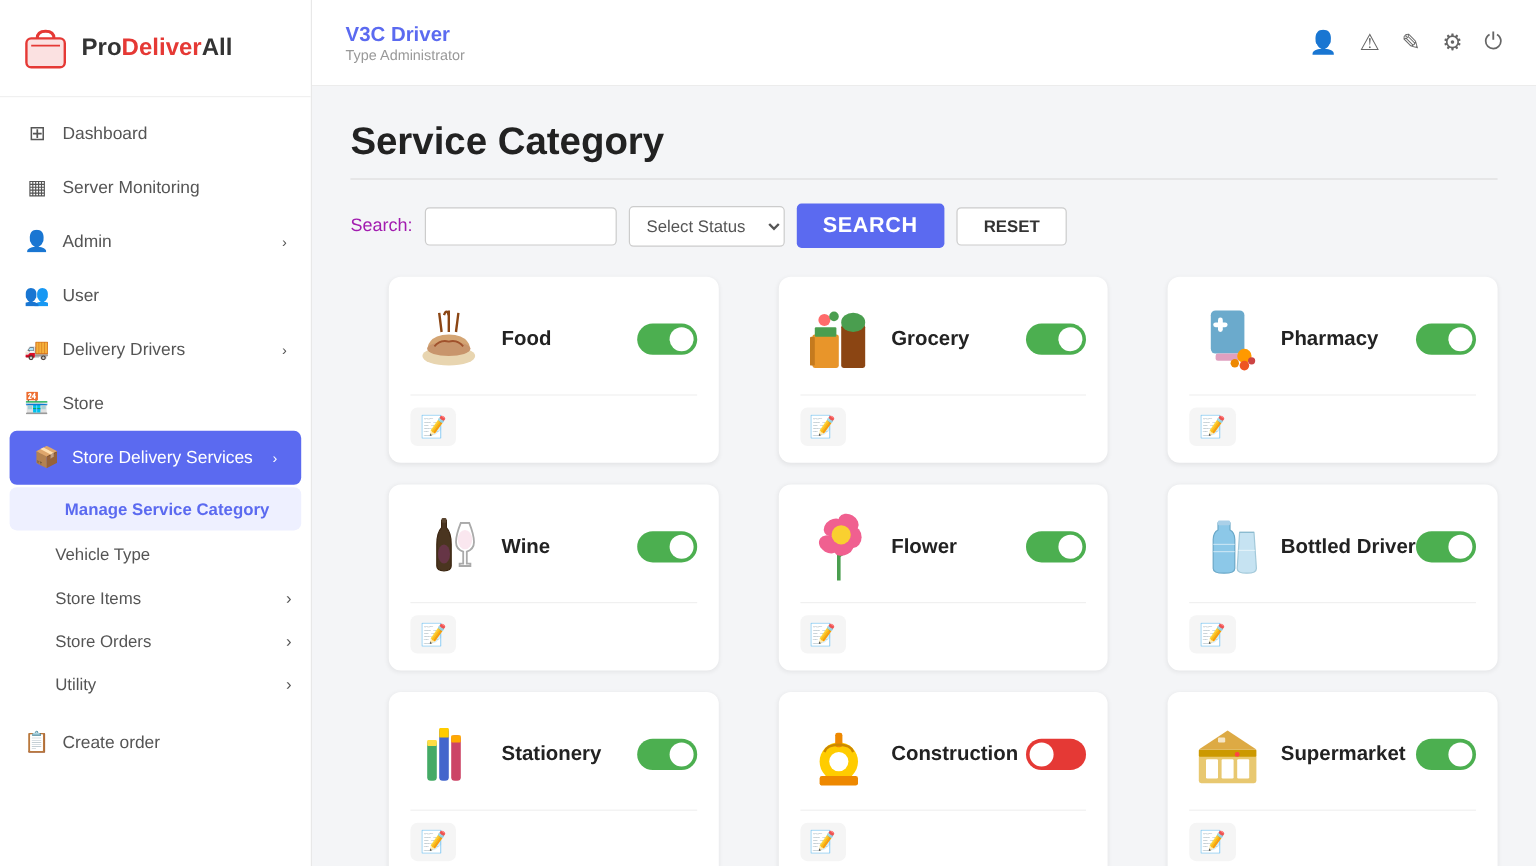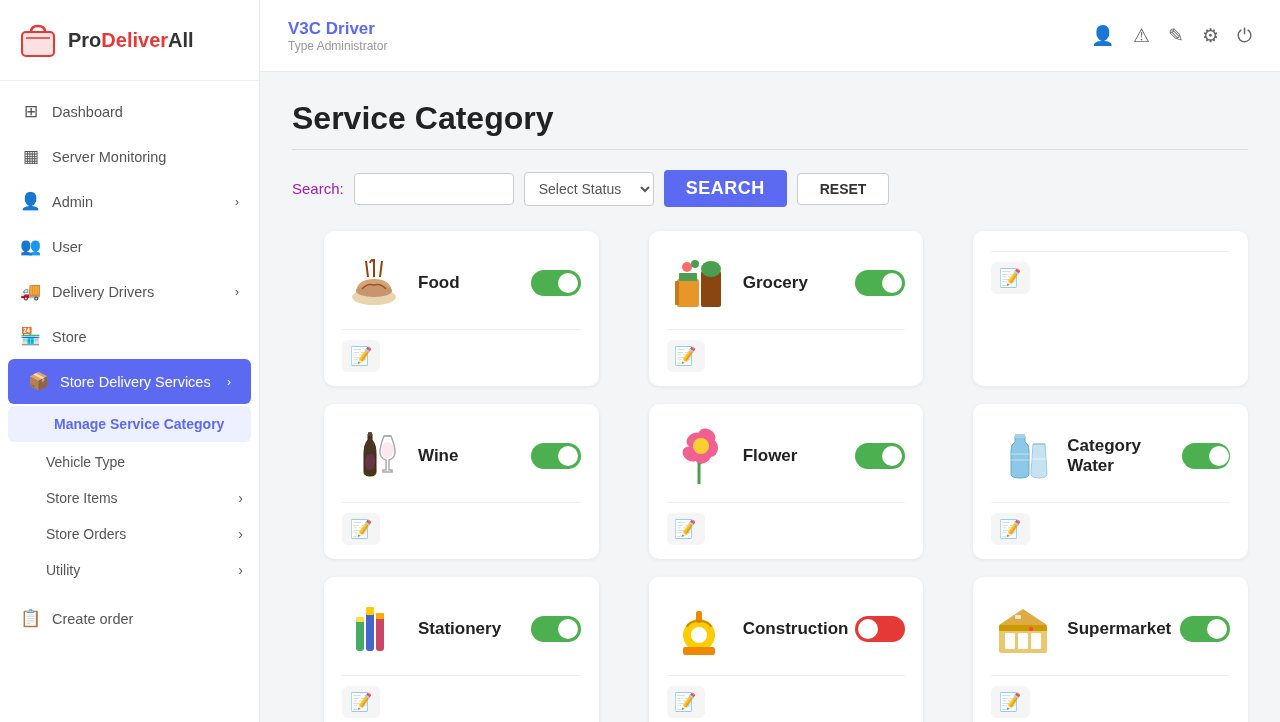--- a/index.html
+++ b/index.html
@@ -431,20 +431,41 @@
 
             <span class="toggle-slider"></span>
           </label>
         </div>
         <div class="card-footer">
           <span class="card-edit-icon">📝</span>
         </div>
       </div>
 
       <div class="card">
+        <div class="card-top">
+          <div class="card-info">
+            <div class="card-img">
+              <svg viewBox="0 0 64 64" width="64" height="64">
+                <rect x="18" y="8" width="28" height="36" rx="4" fill="#6baacc"></rect>
+                <rect x="24" y="14" width="4" height="12" rx="2" fill="#fff"></rect>
+                <rect x="20" y="18" width="12" height="4" rx="2" fill="#fff"></rect>
+                <rect x="22" y="44" width="20" height="6" rx="2" fill="#e0a0c0"></rect>
+                <circle cx="46" cy="46" r="6" fill="#ff9900"></circle>
+                <circle cx="46" cy="54" r="4" fill="#ee5522"></circle>
+                <circle cx="52" cy="50" r="3" fill="#cc4444"></circle>
+                <circle cx="38" cy="52" r="3.5" fill="#ee8800"></circle>
+              </svg>
+            </div>
+            <span class="card-name">Pharmacy</span>
+          </div>
+          <label class="toggle">
+
+            <span class="toggle-slider"></span>
+          </label>
+        </div>
         <div class="card-footer">
           <span class="card-edit-icon">📝</span>
         </div>
       </div>
 
       <div class="card">
         <div class="card-top">
           <div class="card-info">
             <div class="card-img">
               <svg viewBox="0 0 64 64" width="64" height="64">
@@ -506,21 +527,21 @@
                 <path d="M20 50 L20 26 Q20 20 24 18 L24 12 L34 12 L34 18 Q38 20 38 26 L38 50 Q38 54 29 54 Q20 54 20 50 Z" fill="#8cc8e8" stroke="#6aa8c8" stroke-width="1"></path>
                 <rect x="24" y="10" width="10" height="4" rx="1" fill="#aad0e8"></rect>
                 <path d="M20 30 L38 30" stroke="#fff" stroke-width="1" opacity="0.5"></path>
                 <path d="M20 36 L38 36" stroke="#fff" stroke-width="1" opacity="0.5"></path>
 
                 <path d="M42 20 L40 50 Q40 54 48 54 Q56 54 56 50 L54 20 Z" fill="#b8ddf0" stroke="#8bbbd0" stroke-width="1" opacity="0.8"></path>
                 <path d="M42 20 L54 20" stroke="#8bbbd0" stroke-width="1"></path>
                 <path d="M41 35 L55 35" stroke="#fff" stroke-width="1" opacity="0.5"></path>
               </svg>
             </div>
-            <span class="card-name">Category Water</span>
+            <span class="card-name">Bottled Driver</span>
           </div>
           <label class="toggle">
 
             <span class="toggle-slider"></span>
           </label>
         </div>
         <div class="card-footer">
           <span class="card-edit-icon">📝</span>
         </div>
       </div>

